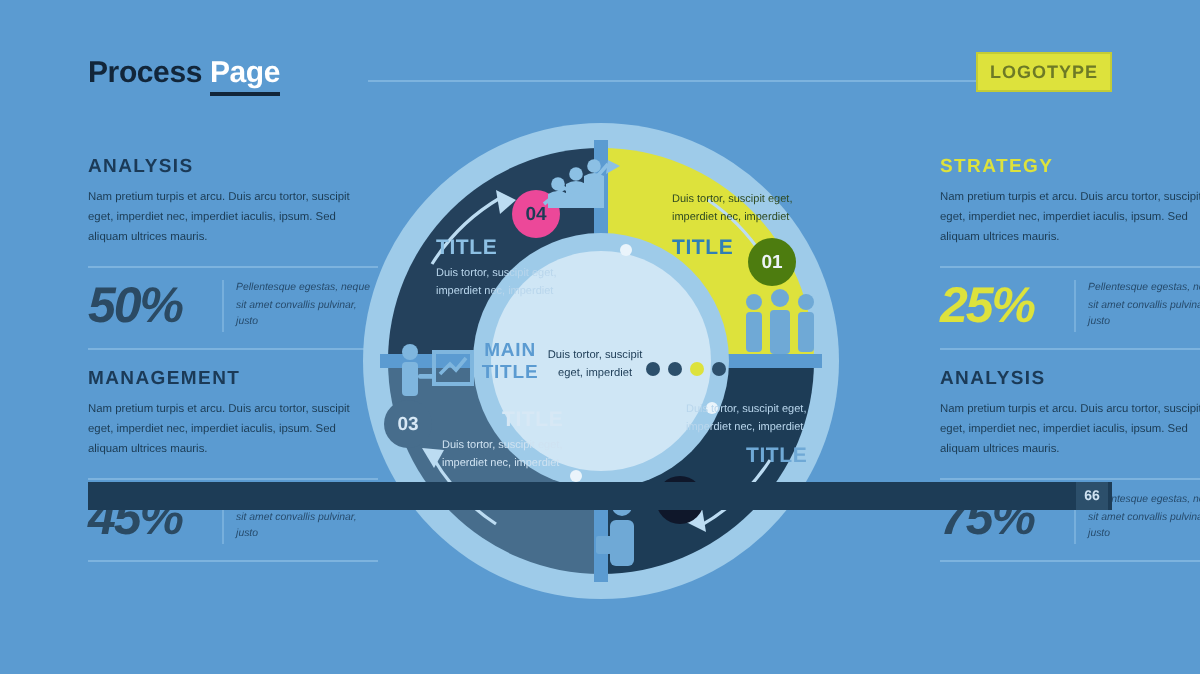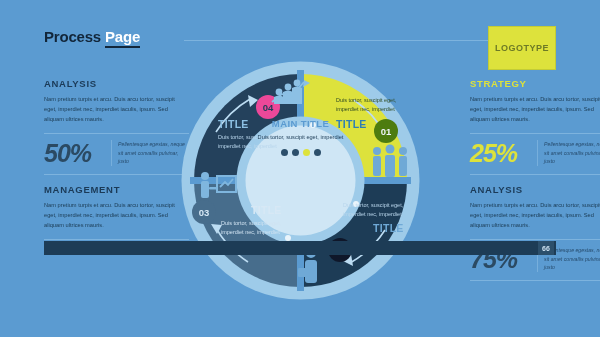--- a/index.html
+++ b/index.html
@@ -8,21 +8,21 @@
   .slide{position:relative;width:600px;height:275px;background:#5b9bd1;}
 
   
   .header{position:absolute;left:44px;top:28px;right:44px;height:22px;}
   .title-wrap{position:absolute;left:0;top:0;display:flex;align-items:baseline;gap:4px;}
   .t-dark{font-size:15px;font-weight:bold;color:#12263a;letter-spacing:-.2px;}
   .t-light{font-size:15px;font-weight:bold;color:#ffffff;letter-spacing:-.2px;
            border-bottom:2px solid #12263a;padding-bottom:1px;}
   .head-rule{position:absolute;left:140px;right:68px;top:12px;height:1px;background:#7db3de;}
   .logotype{position:absolute;right:0;top:-2px;background:#dde23c;color:#6d7a26;
-            font-size:9px;font-weight:bold;letter-spacing:.5px;padding:16px 6px;
+            font-size:9px;font-weight:bold;letter-spacing:.5px;padding:4px 6px;
             border:1px solid #c3cc35;}
 
   
   .col{position:absolute;width:145px;}
   .col-l{left:44px;}
   .col-r{left:450px;margin-left:20px;}
   .c-top{top:78px;}
   .c-bot{top:184px;}
   .sec-head{font-size:9.5px;font-weight:bold;letter-spacing:.7px;color:#1b3a57;margin-bottom:6px;}
   .sec-head.accent{color:#dde23c;}
@@ -57,21 +57,21 @@
   .s3{left:43px;top:146px;width:72px;color:#cfe2f1;text-align:left;}
   .s3 .seg-title{color:#d7e8f5;margin-bottom:3px;margin-left:30px;}
   .b3{left:14px;top:142px;background:#476d8c;color:#d7e8f5;}
   
   .s4{left:40px;top:60px;width:72px;color:#b9d6ec;text-align:left;}
   .s4 .seg-title{color:#8dc0e4;margin-bottom:3px;}
   .b4{left:78px;top:37px;background:#ec4899;color:#1d3c56;}
 
   
   .hub{position:absolute;left:60px;top:60px;width:125px;height:125px;border-radius:50%;
-       display:flex;flex-direction:column;align-items:center;
+       display:flex;flex-direction:row;align-items:center;
        text-align:center;}
   .hub-title{font-size:9.5px;font-weight:bold;color:#5b9bd1;letter-spacing:.4px;}
   .hub-body{font-size:5.6px;line-height:1.6;color:#1d3c56;margin-top:4px;}
   .dots{display:flex;gap:4px;margin-top:7px;}
   .dot{width:7px;height:7px;border-radius:50%;background:#2c4f6b;}
   .dot.y{background:#dde23c;}
 
   
   .ico{position:absolute;}
 
@@ -104,20 +104,24 @@
       <span class="pct">50%</span>
       <span class="stat-note">Pellentesque egestas, neque sit amet convallis pulvinar, justo</span>
     </div>
     <div class="divider-bot"></div>
   </div>
 
   <div class="col col-l c-bot">
     <div class="sec-head">MANAGEMENT</div>
     <div class="sec-body">Nam pretium turpis et arcu. Duis arcu tortor, suscipit eget, imperdiet nec, imperdiet iaculis, ipsum. Sed aliquam ultrices mauris.</div>
     <div class="divider"></div>
+    <div class="stat-row">
+      <span class="pct">45%</span>
+      <span class="stat-note">Pellentesque egestas, neque sit amet convallis pulvinar, justo</span>
+    </div>
     <div class="divider-bot"></div>
   </div>
 
   <div class="col col-r c-top">
     <div class="sec-head accent">STRATEGY</div>
     <div class="sec-body">Nam pretium turpis et arcu. Duis arcu tortor, suscipit eget, imperdiet nec, imperdiet iaculis, ipsum. Sed aliquam ultrices mauris.</div>
     <div class="divider"></div>
     <div class="stat-row">
       <span class="pct accent">25%</span>
       <span class="stat-note">Pellentesque egestas, neque sit amet convallis pulvinar, justo</span>

